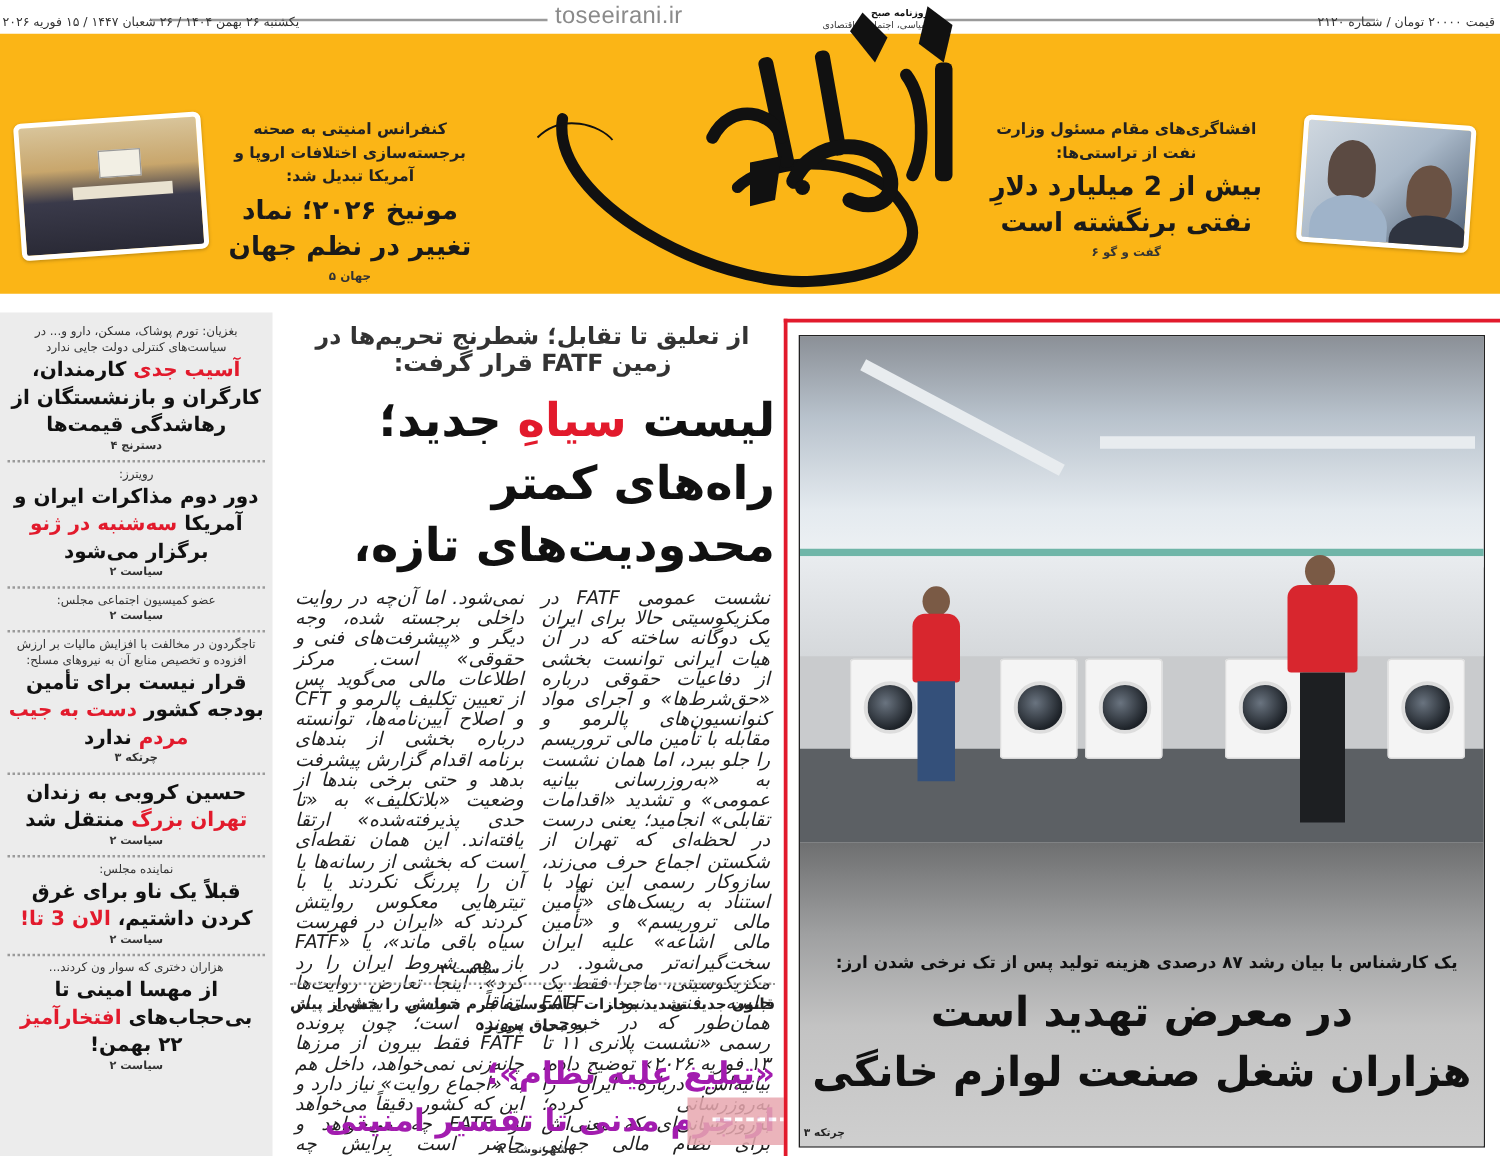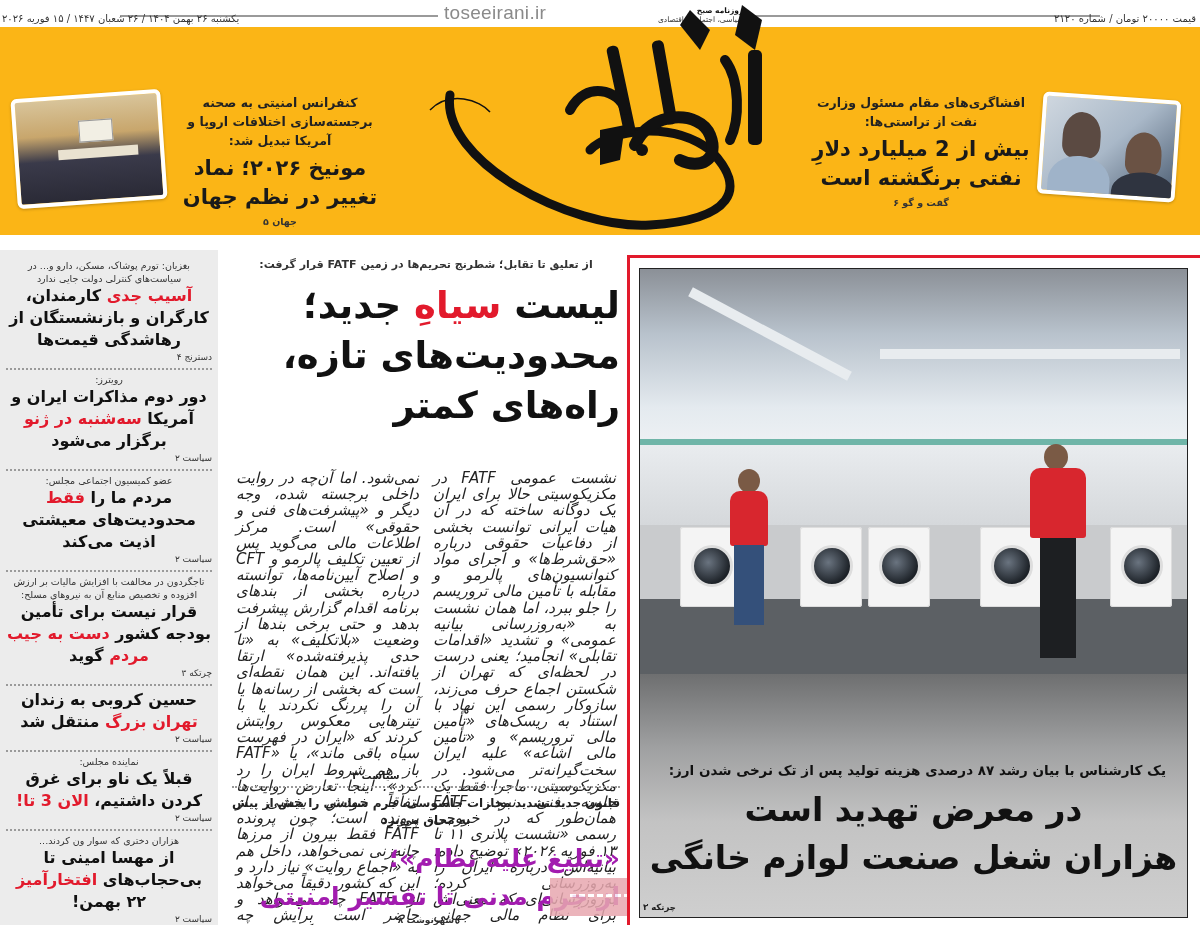--- a/index.html
+++ b/index.html
@@ -20,41 +20,41 @@
     .yellow-band { position: absolute; top: 27px; left: 0; width: 1200px; height: 208px; background: #fbb516; }
 
     .logo { position: absolute; left: 410px; top: 0; width: 370px; height: 240px; }
     .logo svg { width: 100%; height: 100%; }
 
     .teaser { position: absolute; direction: rtl; text-align: center; }
     .teaser .kicker { font-size: 12.5px; font-weight: bold; line-height: 19px; color: #222; }
     .teaser .headline { font-size: 21px; font-weight: bold; line-height: 29px; color: #1a1a1a; margin-top: 4px; }
     .teaser .page-ref { font-size: 9.5px; font-weight: bold; color: #333; margin-top: 4px; }
 
-    .teaser-right { right: 164px; top: 93px; width: 230px; }
+    .teaser-right { right: 184px; top: 93px; width: 230px; }
     .teaser-left { right: 1030px; left: auto; }
     .teaser-left { left: 180px; right: auto; top: 93px; width: 200px; }
 
     .photo-card { position: absolute; border: 4px solid #fff; border-radius: 6px; box-shadow: 0 1px 3px rgba(0,0,0,0.25); overflow: hidden; }
     .photo-oil { left: 1040px; top: 96px; width: 138px; height: 102px; transform: rotate(4deg); background: linear-gradient(135deg,#cfd7df 0%, #a9b8c8 50%, #4d5e73 100%); }
     .photo-munich { left: 14px; top: 94px; width: 150px; height: 110px; transform: rotate(-4deg); background: linear-gradient(180deg,#d8c49a 0%, #c8a66c 35%, #3a3a4a 60%, #2a2a36 100%); }
     .person { position: absolute; border-radius: 50% 50% 30% 30%; }
 
     
     .sidebar { position: absolute; left: 0; top: 250px; width: 218px; height: 675px; background: #ececec; direction: rtl; text-align: center; padding: 6px 6px 0 6px; }
     .sb-item { padding: 3px 0 4px 0; border-bottom: 2px dotted #9a9a9a; }
     .sb-item:last-child { border-bottom: none; }
     .sb-kicker { font-size: 9.5px; line-height: 13px; color: #333; }
     .sb-head { font-size: 16px; font-weight: bold; line-height: 22px; color: #111; }
     .sb-head .red { color: #e21a2c; }
-    .sb-ref { font-size: 9px; font-weight: normal; color: #333; line-height: 13px; text-align: right; }
+    .sb-ref { font-size: 9px; font-weight: bold; color: #333; line-height: 13px; }
 
     
     .center { position: absolute; left: 232px; top: 250px; width: 388px; height: 675px; direction: rtl; }
-    .c-kicker { text-align: center; font-size: 11px; font-weight: bold; color: #333; margin-top: 8px; }
+    .c-kicker { text-align: center; font-size: 19px; font-weight: bold; color: #333; margin-top: 8px; }
     .c-head { text-align: right; font-size: 37px; font-weight: bold; line-height: 50px; color: #111; margin-top: 10px; letter-spacing: -0.5px; }
     .c-head .red { color: #e21a2c; }
     .c-cols { position: absolute; top: 220px; left: 4px; width: 380px; display: flex; flex-direction: row; gap: 14px; }
     .c-col { flex: 1; font-size: 15px; line-height: 16.2px; text-align: justify; color: #222; direction: rtl; font-style: italic; }
     .c-ref { position: absolute; top: 534px; left: 120px; font-size: 10px; font-weight: bold; color: #222; }
     .c-divider { position: absolute; top: 536px; left: 0; width: 388px; border-top: 2px dotted #999; }
     .c2-kicker { position: absolute; top: 545px; left: 0; width: 388px; text-align: center; font-size: 12px; font-weight: bold; line-height: 17px; color: #222; }
     .c2-head { position: absolute; top: 590px; left: 0; width: 388px; text-align: right; font-size: 25px; font-weight: bold; line-height: 38px; color: #a21caf; }
     .c2-ref { position: absolute; top: 665px; left: 0; width: 388px; text-align: center; font-size: 9px; font-weight: bold; color: #333; }
 
@@ -145,26 +145,25 @@
     <div class="sb-head"><span class="red">آسیب جدی</span><span> کارمندان، کارگران و بازنشستگان از رهاشدگی قیمت‌ها</span></div>
     <div class="sb-ref">دسترنج ۴</div>
   </div>
   <div class="sb-item">
     <div class="sb-kicker">رویترز:</div>
     <div class="sb-head"><span>دور دوم مذاکرات ایران و آمریکا </span><span class="red">سه‌شنبه در ژنو</span><span> برگزار می‌شود</span></div>
     <div class="sb-ref">سیاست ۲</div>
   </div>
   <div class="sb-item">
     <div class="sb-kicker">عضو کمیسیون اجتماعی مجلس:</div>
-    <div class="sb-head"><span>مردم ما را </span><span class="red">فقط</span><span> محدودیت‌های معیشتی اذیت می‌کند</span></div>
     <div class="sb-ref">سیاست ۲</div>
   </div>
   <div class="sb-item">
     <div class="sb-kicker">تاجگردون در مخالفت با افزایش مالیات بر ارزش افزوده و تخصیص منابع آن به نیروهای مسلح:</div>
-    <div class="sb-head"><span>قرار نیست برای تأمین بودجه کشور </span><span class="red">دست به جیب مردم</span><span> گوید</span></div>
+    <div class="sb-head"><span>قرار نیست برای تأمین بودجه کشور </span><span class="red">دست به جیب مردم</span><span> ندارد</span></div>
     <div class="sb-ref">چرتکه ۳</div>
   </div>
   <div class="sb-item">
     <div class="sb-head"><span>حسین کروبی به زندان </span><span class="red">تهران بزرگ</span><span> منتقل شد</span></div>
     <div class="sb-ref">سیاست ۲</div>
   </div>
   <div class="sb-item">
     <div class="sb-kicker">نماینده مجلس:</div>
     <div class="sb-head"><span>قبلاً یک ناو برای غرق کردن داشتیم، </span><span class="red">الان 3 تا!</span></div>
     <div class="sb-ref">سیاست ۲</div>
@@ -174,22 +173,22 @@
     <div class="sb-head"><span>از مهسا امینی تا بی‌حجاب‌های </span><span class="red">افتخارآمیز</span><span> ۲۲ بهمن!</span></div>
     <div class="sb-ref">سیاست ۲</div>
   </div>
 
 </div>
 
 <div class="center">
   <div class="c-kicker">از تعلیق تا تقابل؛ شطرنج تحریم‌ها در زمین FATF قرار گرفت:</div>
   <div class="c-head">
     <div><span>لیست </span><span class="red">سیاهِ</span><span> جدید؛</span></div>
+    <div>راه‌های کمتر</div>
     <div>محدودیت‌های تازه،</div>
-    <div>راه‌های کمتر</div>
   </div>
   <div class="c-cols">
     <div class="c-col">نشست عمومی FATF در مکزیکوسیتی حالا برای ایران یک دوگانه ساخته که در آن هیات ایرانی توانست بخشی از دفاعیات حقوقی درباره «حق‌شرط‌ها» و اجرای مواد کنوانسیون‌های پالرمو و مقابله با تأمین مالی تروریسم را جلو ببرد، اما همان نشست به «به‌روزرسانی بیانیه عمومی» و تشدید «اقدامات تقابلی» انجامید؛ یعنی درست در لحظه‌ای که تهران از شکستن اجماع حرف می‌زند، سازوکار رسمی این نهاد با استناد به ریسک‌های «تأمین مالی تروریسم» و «تأمین مالی اشاعه» علیه ایران سخت‌گیرانه‌تر می‌شود. در مکزیکوسیتی، ماجرا فقط یک جلسه فنی نبود. FATF همان‌طور که در خروجی رسمی «نشست پلانری ۱۱ تا ۱۳ فوریه ۲۰۲۶» توضیح داده، بیانیه‌اش درباره ایران را به‌روزرسانی کرده؛ به‌روزرسانی‌ای که معنی‌اش برای نظام مالی جهانی روشن است، ایران همچنان «حوزه قضایی پرریسک مشمول فراخوان اقدام» می‌ماند و تا وقتی «برنامه اقدام» کامل نشود، از این فهرست خارج</div>
     <div class="c-col">نمی‌شود. اما آن‌چه در روایت داخلی برجسته شده، وجه دیگر و «پیشرفت‌های فنی و حقوقی» است. مرکز اطلاعات مالی می‌گوید پس از تعیین تکلیف پالرمو و CFT و اصلاح آیین‌نامه‌ها، توانسته درباره بخشی از بندهای برنامه اقدام گزارش پیشرفت بدهد و حتی برخی بندها از وضعیت «بلاتکلیف» به «تا حدی پذیرفته‌شده» ارتقا یافته‌اند. این همان نقطه‌ای است که بخشی از رسانه‌ها یا آن را پررنگ نکردند یا با تیترهایی معکوس روایتش کردند که «ایران در فهرست سیاه باقی ماند»، یا «FATF باز هم شروط ایران را رد کرد». اینجا تعارض روایت‌ها اتفاقاً خودش بخشی از پرونده است؛ چون پرونده FATF فقط بیرون از مرزها چانه‌زنی نمی‌خواهد، داخل هم به «اجماع روایت» نیاز دارد و این که کشور دقیقاً می‌خواهد از FATF چه می‌خواهد و حاضر است برایش چه هزینه‌ای بدهد. اگر از متن رسمی FATF شروع کنیم، چهار گزاره کلیدی درباره ایران در بیانیه ۱۳ فوریه ۲۰۲۶ دیده می‌شود...</div>
   </div>
   <div class="c-divider"></div>
   <div class="c-ref" style="top:520px;">سیاست ۲</div>
   <div class="c2-kicker">قانون جدید تشدید مجازات جاسوسی، جرم سیاسی را بیش از پیش به محاق می‌برد</div>
   <div class="c2-head">
     <div>«تبلیغ علیه نظام»؛</div>

